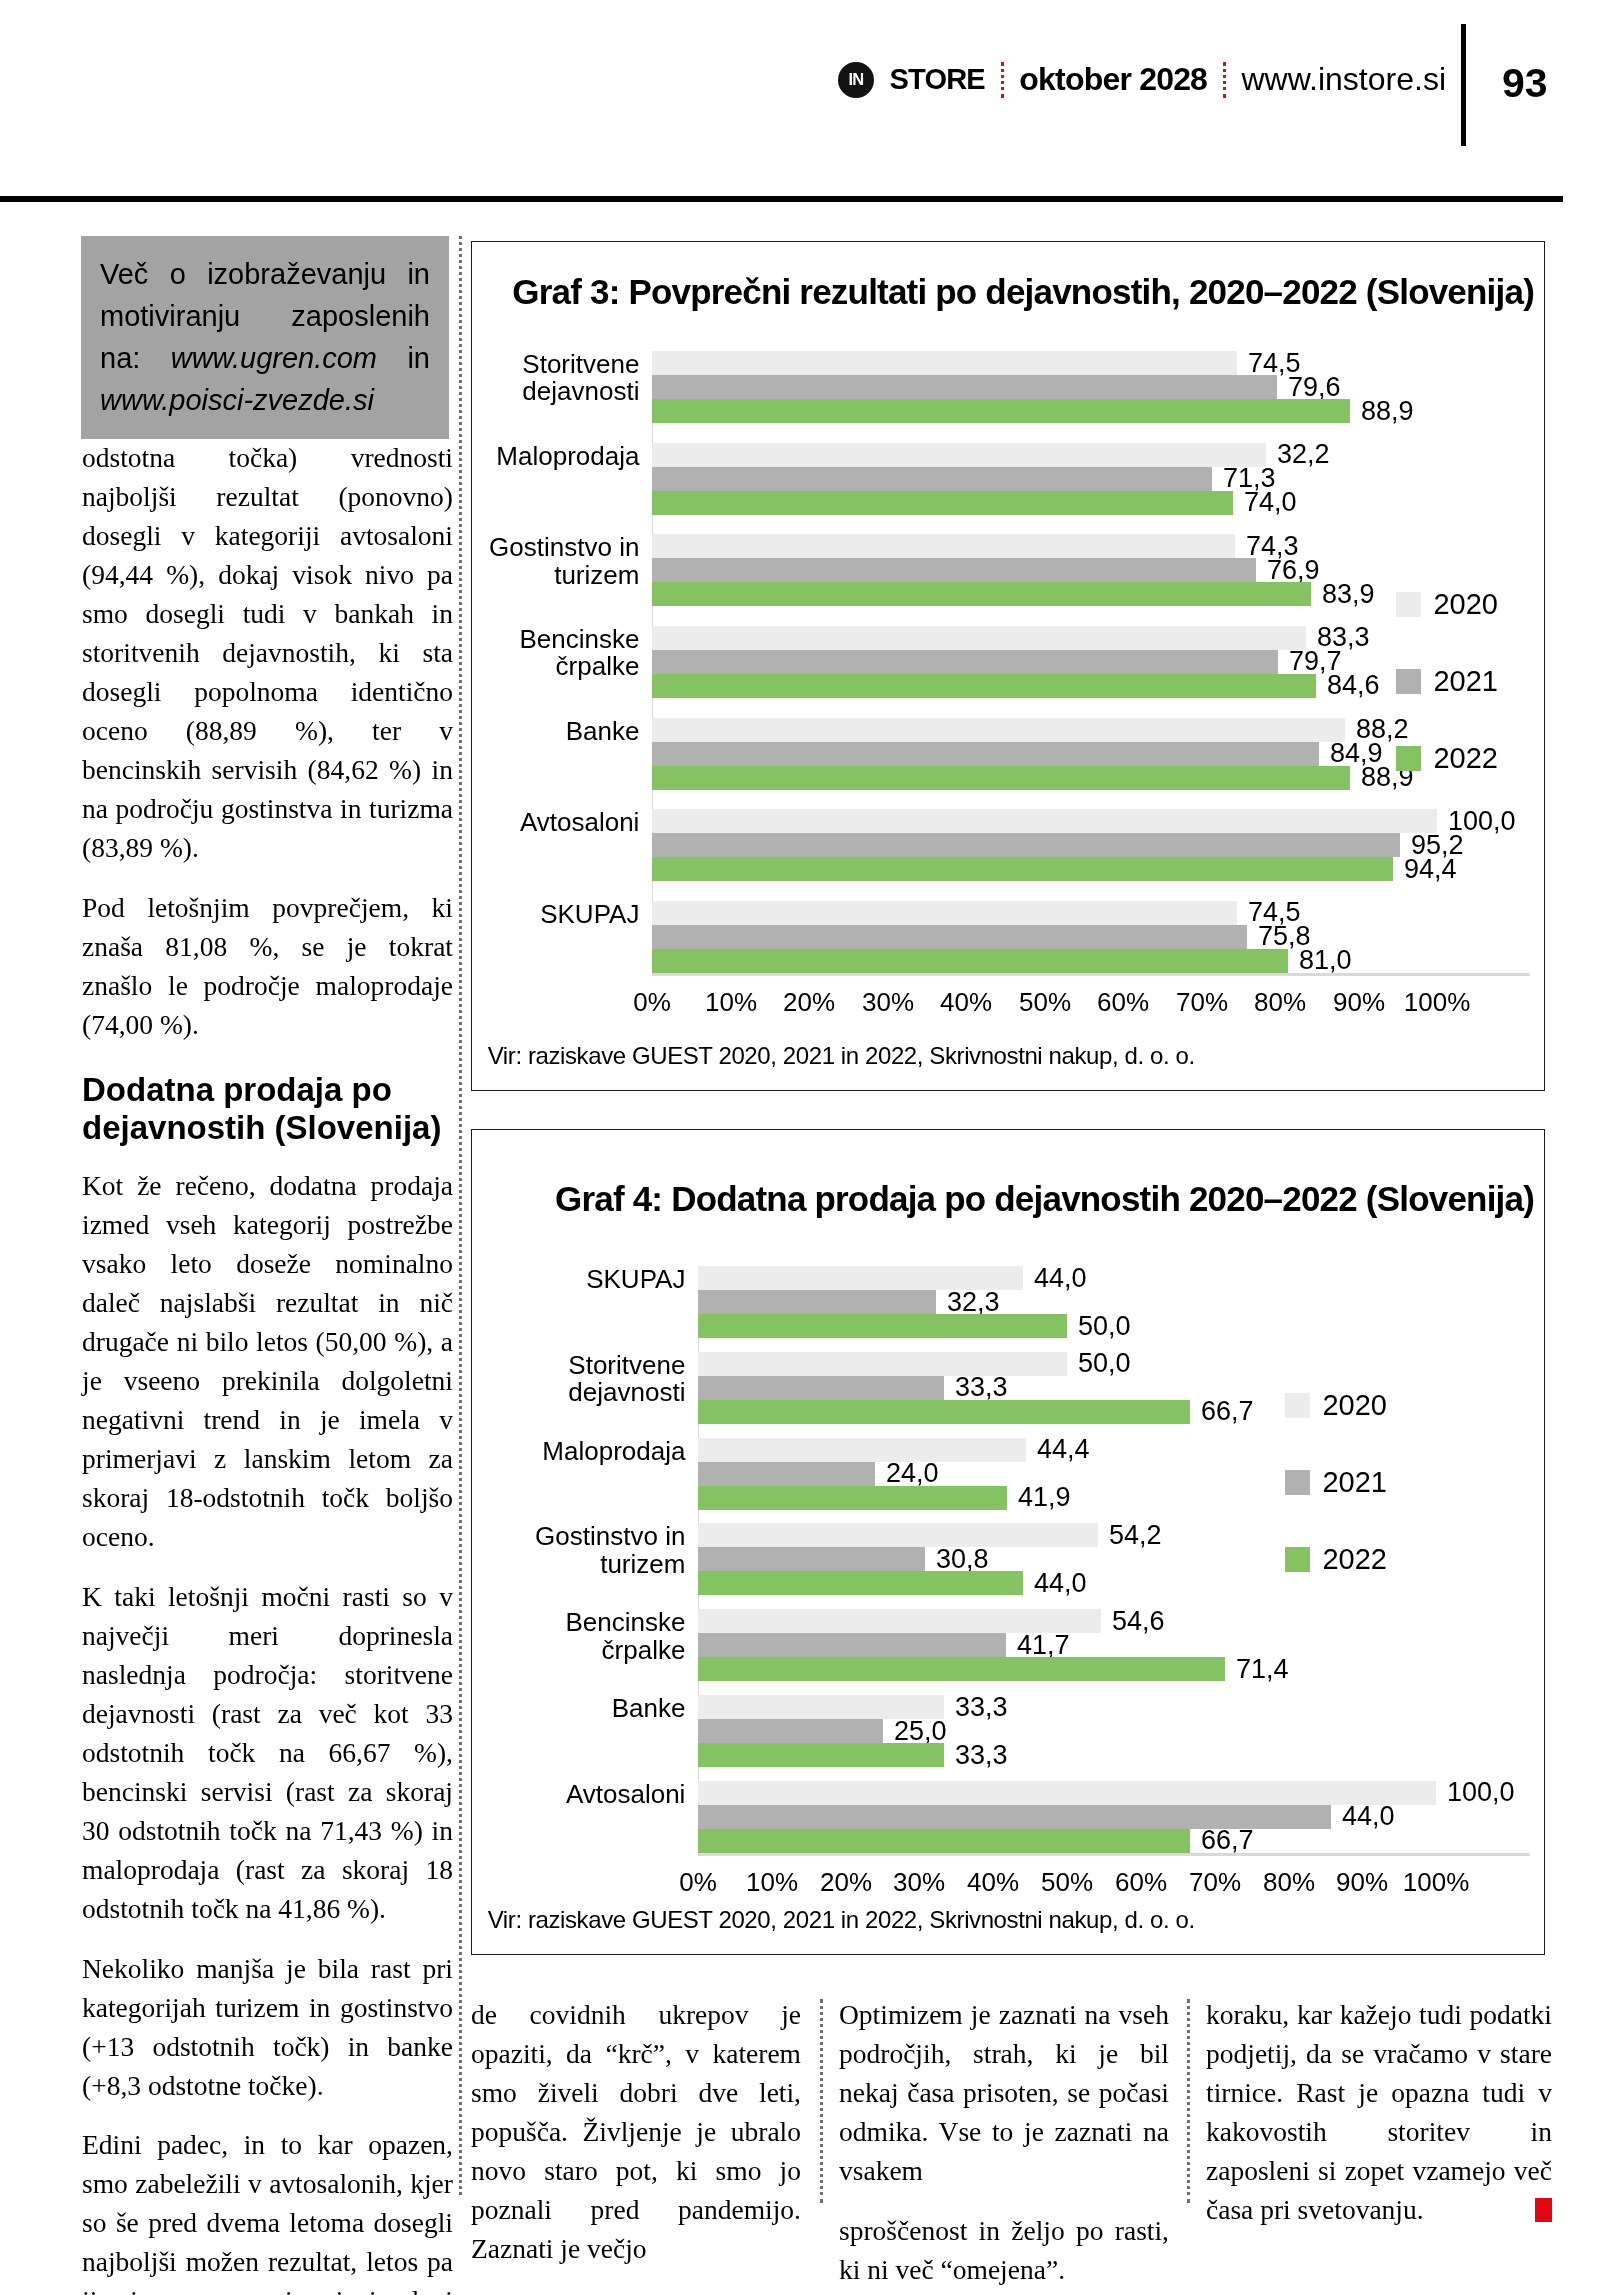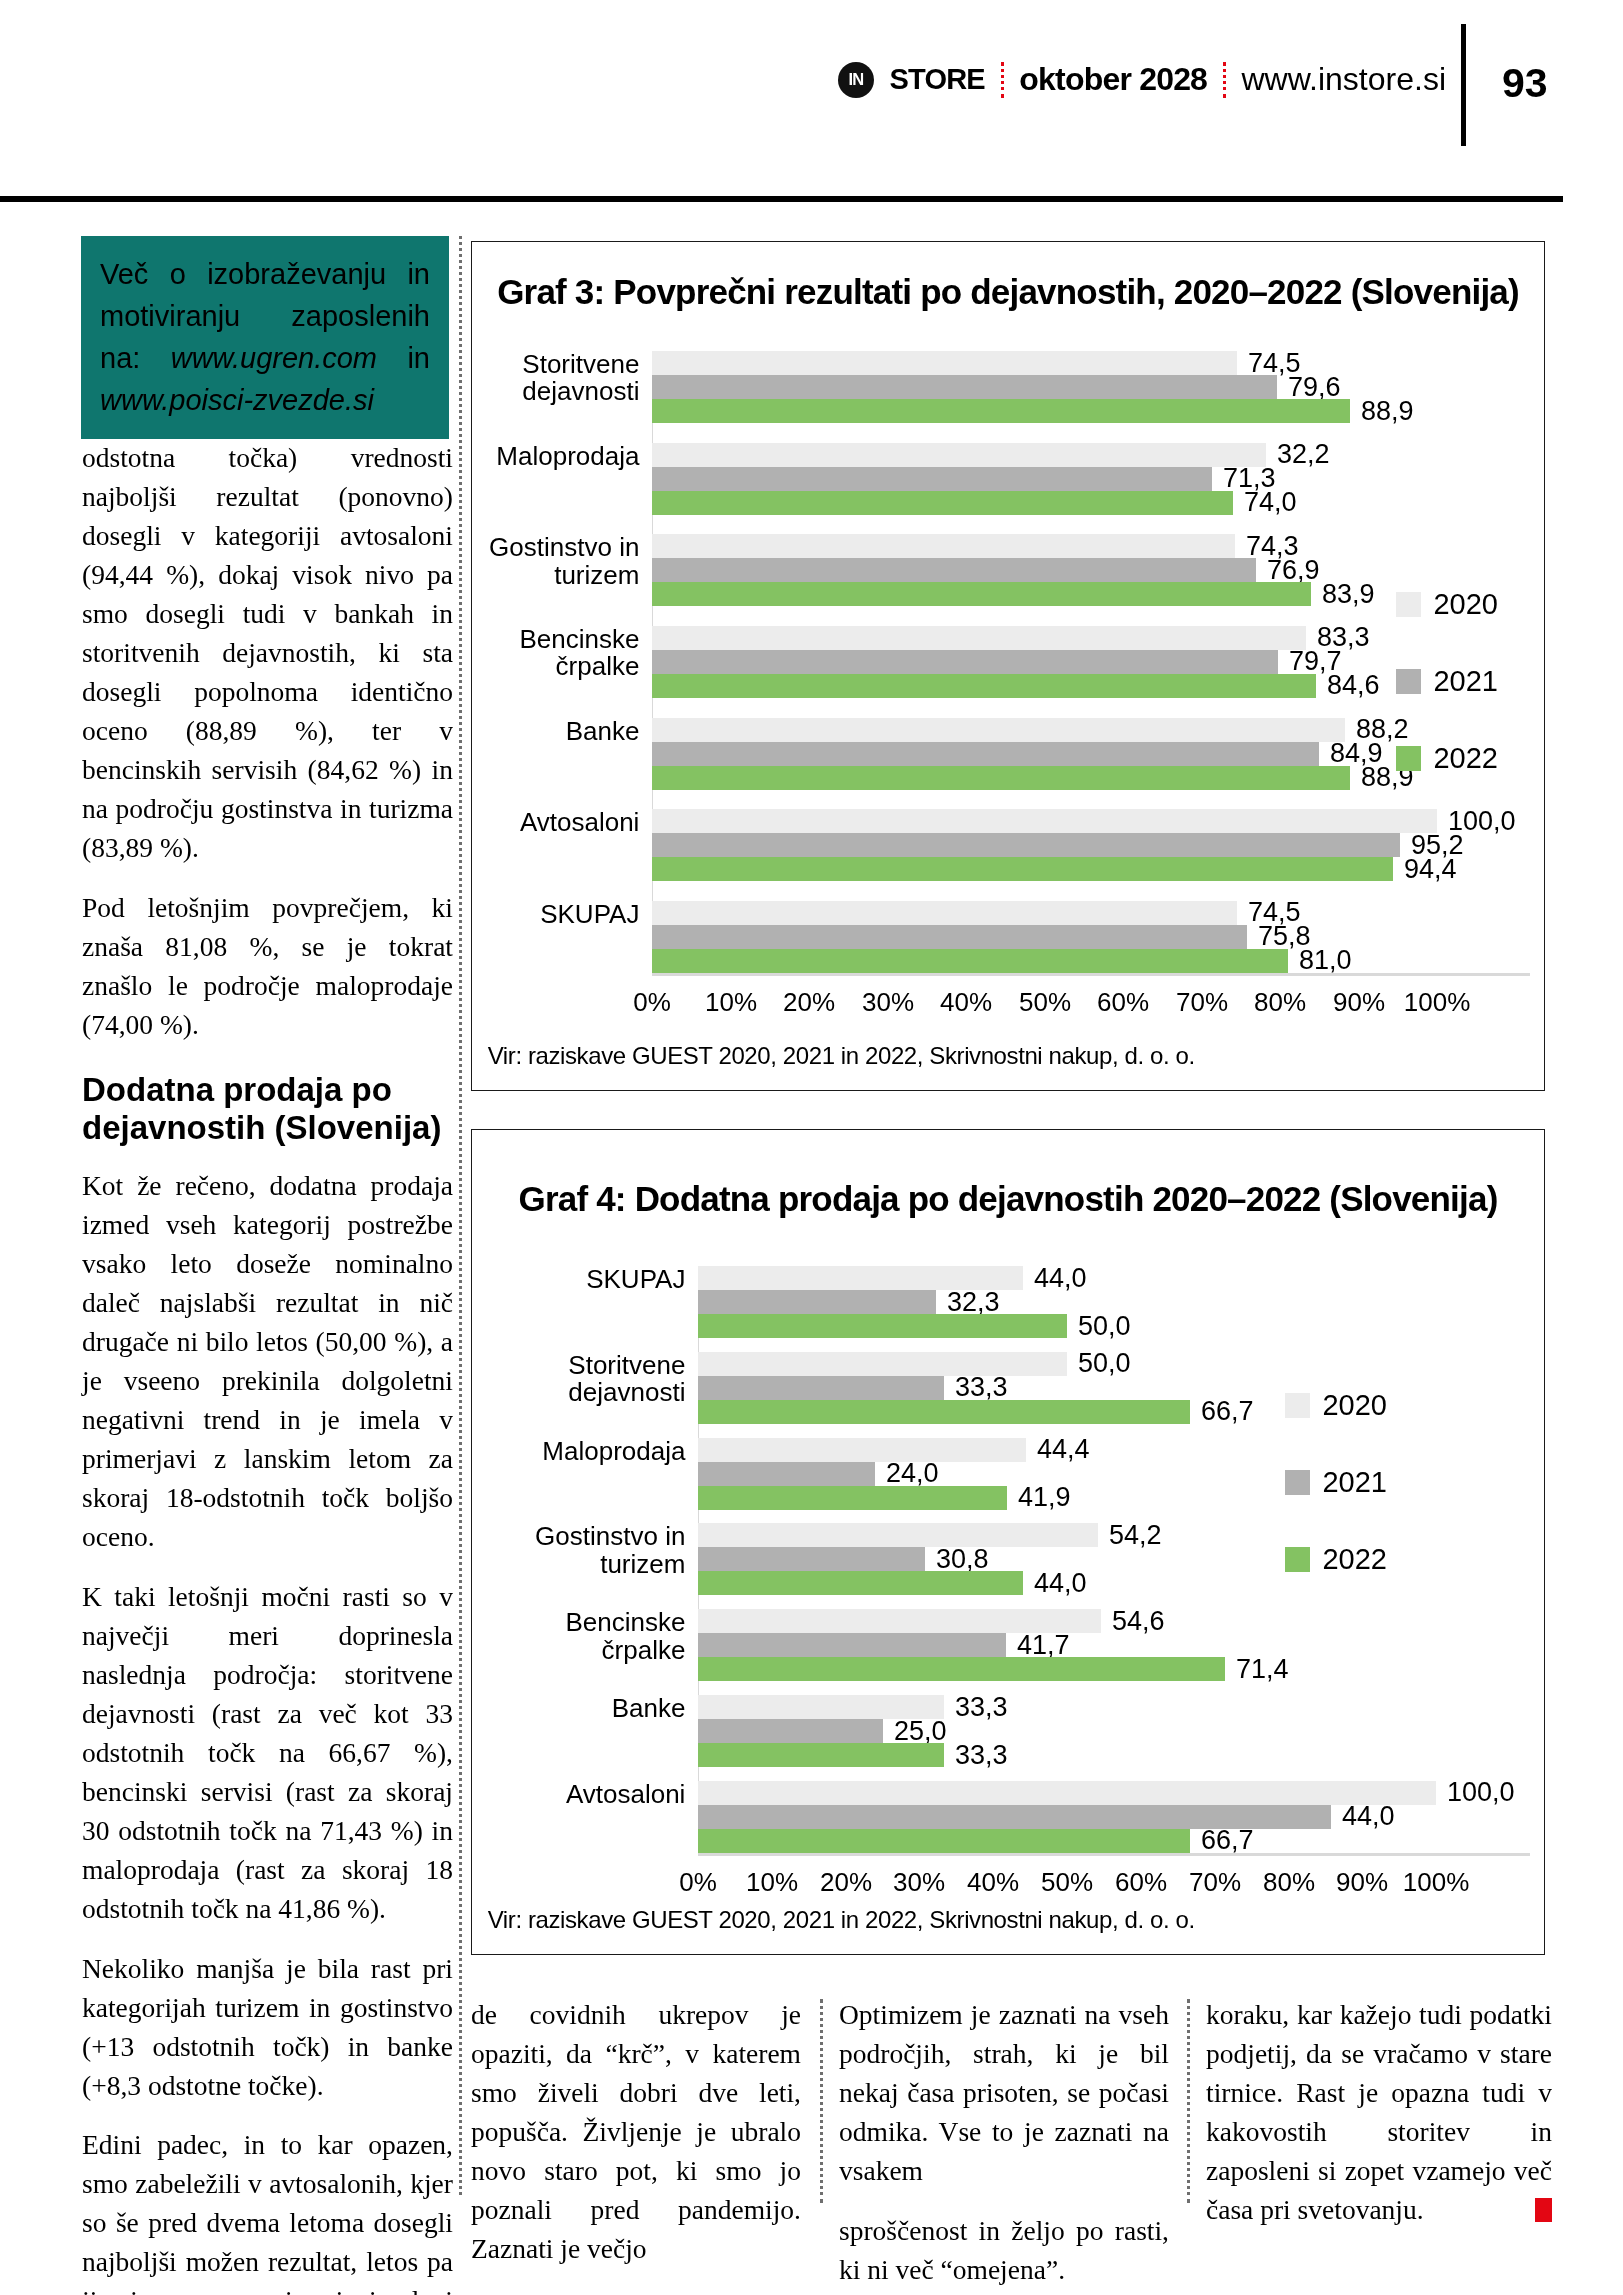--- a/index.html
+++ b/index.html
@@ -14,37 +14,37 @@
   .brand{font-size:29px;font-weight:900;letter-spacing:-0.8px;}
   .issue{font-size:32px;font-weight:700;letter-spacing:-0.8px;}
   .site{font-size:32px;font-weight:400;}
   .red-dots{width:0;height:36px;border-left:3.9px dotted #e30613;}
   .hdr-bar{position:absolute;left:1461px;top:23.6px;width:4.7px;height:122px;background:#000;}
   .page-num{position:absolute;left:1502px;top:60px;font-size:41px;font-weight:900;}
   .top-rule{position:absolute;left:0;top:196px;width:1563px;height:6.3px;background:#000;}
 
   
   .infobox{position:absolute;left:81px;top:236px;width:368px;box-sizing:border-box;
-           background:#0f766e;padding:17.3px 19px;}
+           background:#a3a3a3;padding:17.3px 19px;}
   .infobox p{margin:0;font-size:29px;line-height:1.45;text-align:justify;}
   .infobox i{font-style:italic;}
   .left-col{position:absolute;left:82px;top:438px;width:371px;}
   .left-col p{font-family:"Liberation Serif",serif;font-size:27.5px;line-height:1.42;
               text-align:justify;margin:0 0 20.4px 0;}
   .left-col h2{font-size:33px;font-weight:700;line-height:1.15;margin:27px 0 19px 0;
                font-family:"Liberation Sans",sans-serif;}
   .vdots{position:absolute;border-left:3.1px dotted #6f6f6f;}
   .vdots.main{left:459px;top:236px;height:1959px;}
 
   
   .panel{position:absolute;left:471px;width:1074px;box-sizing:border-box;
          border:1.6px solid #1a1a1a;background:#fff;}
   .panel-1{top:241px;height:850px;--labelw:166px;}
   .panel-2{top:1129px;height:826px;--labelw:212px;}
-  .chart-title{margin:1px;text-align:center;font-size:35px;font-weight:700;letter-spacing:-0.8px;}
+  .chart-title{margin:10px;text-align:right;font-size:35px;font-weight:700;letter-spacing:-0.8px;}
   .panel-1 .chart-title{margin-top:30px;}
   .panel-2 .chart-title{margin-top:49px;}
   .chart-body{position:relative;margin-left:14px;margin-right:14px;}
   .panel-1 .chart-body{margin-top:39px;}
   .panel-2 .chart-body{margin-top:47px;}
   .chart-rows{display:flex;flex-direction:column;justify-content:space-between;position:relative;}
   .panel-1 .chart-rows{height:622px;}
   .panel-2 .chart-rows{height:587px;}
   .group{display:flex;}
   .cat-label{width:var(--labelw);padding-right:12.6px;box-sizing:border-box;

